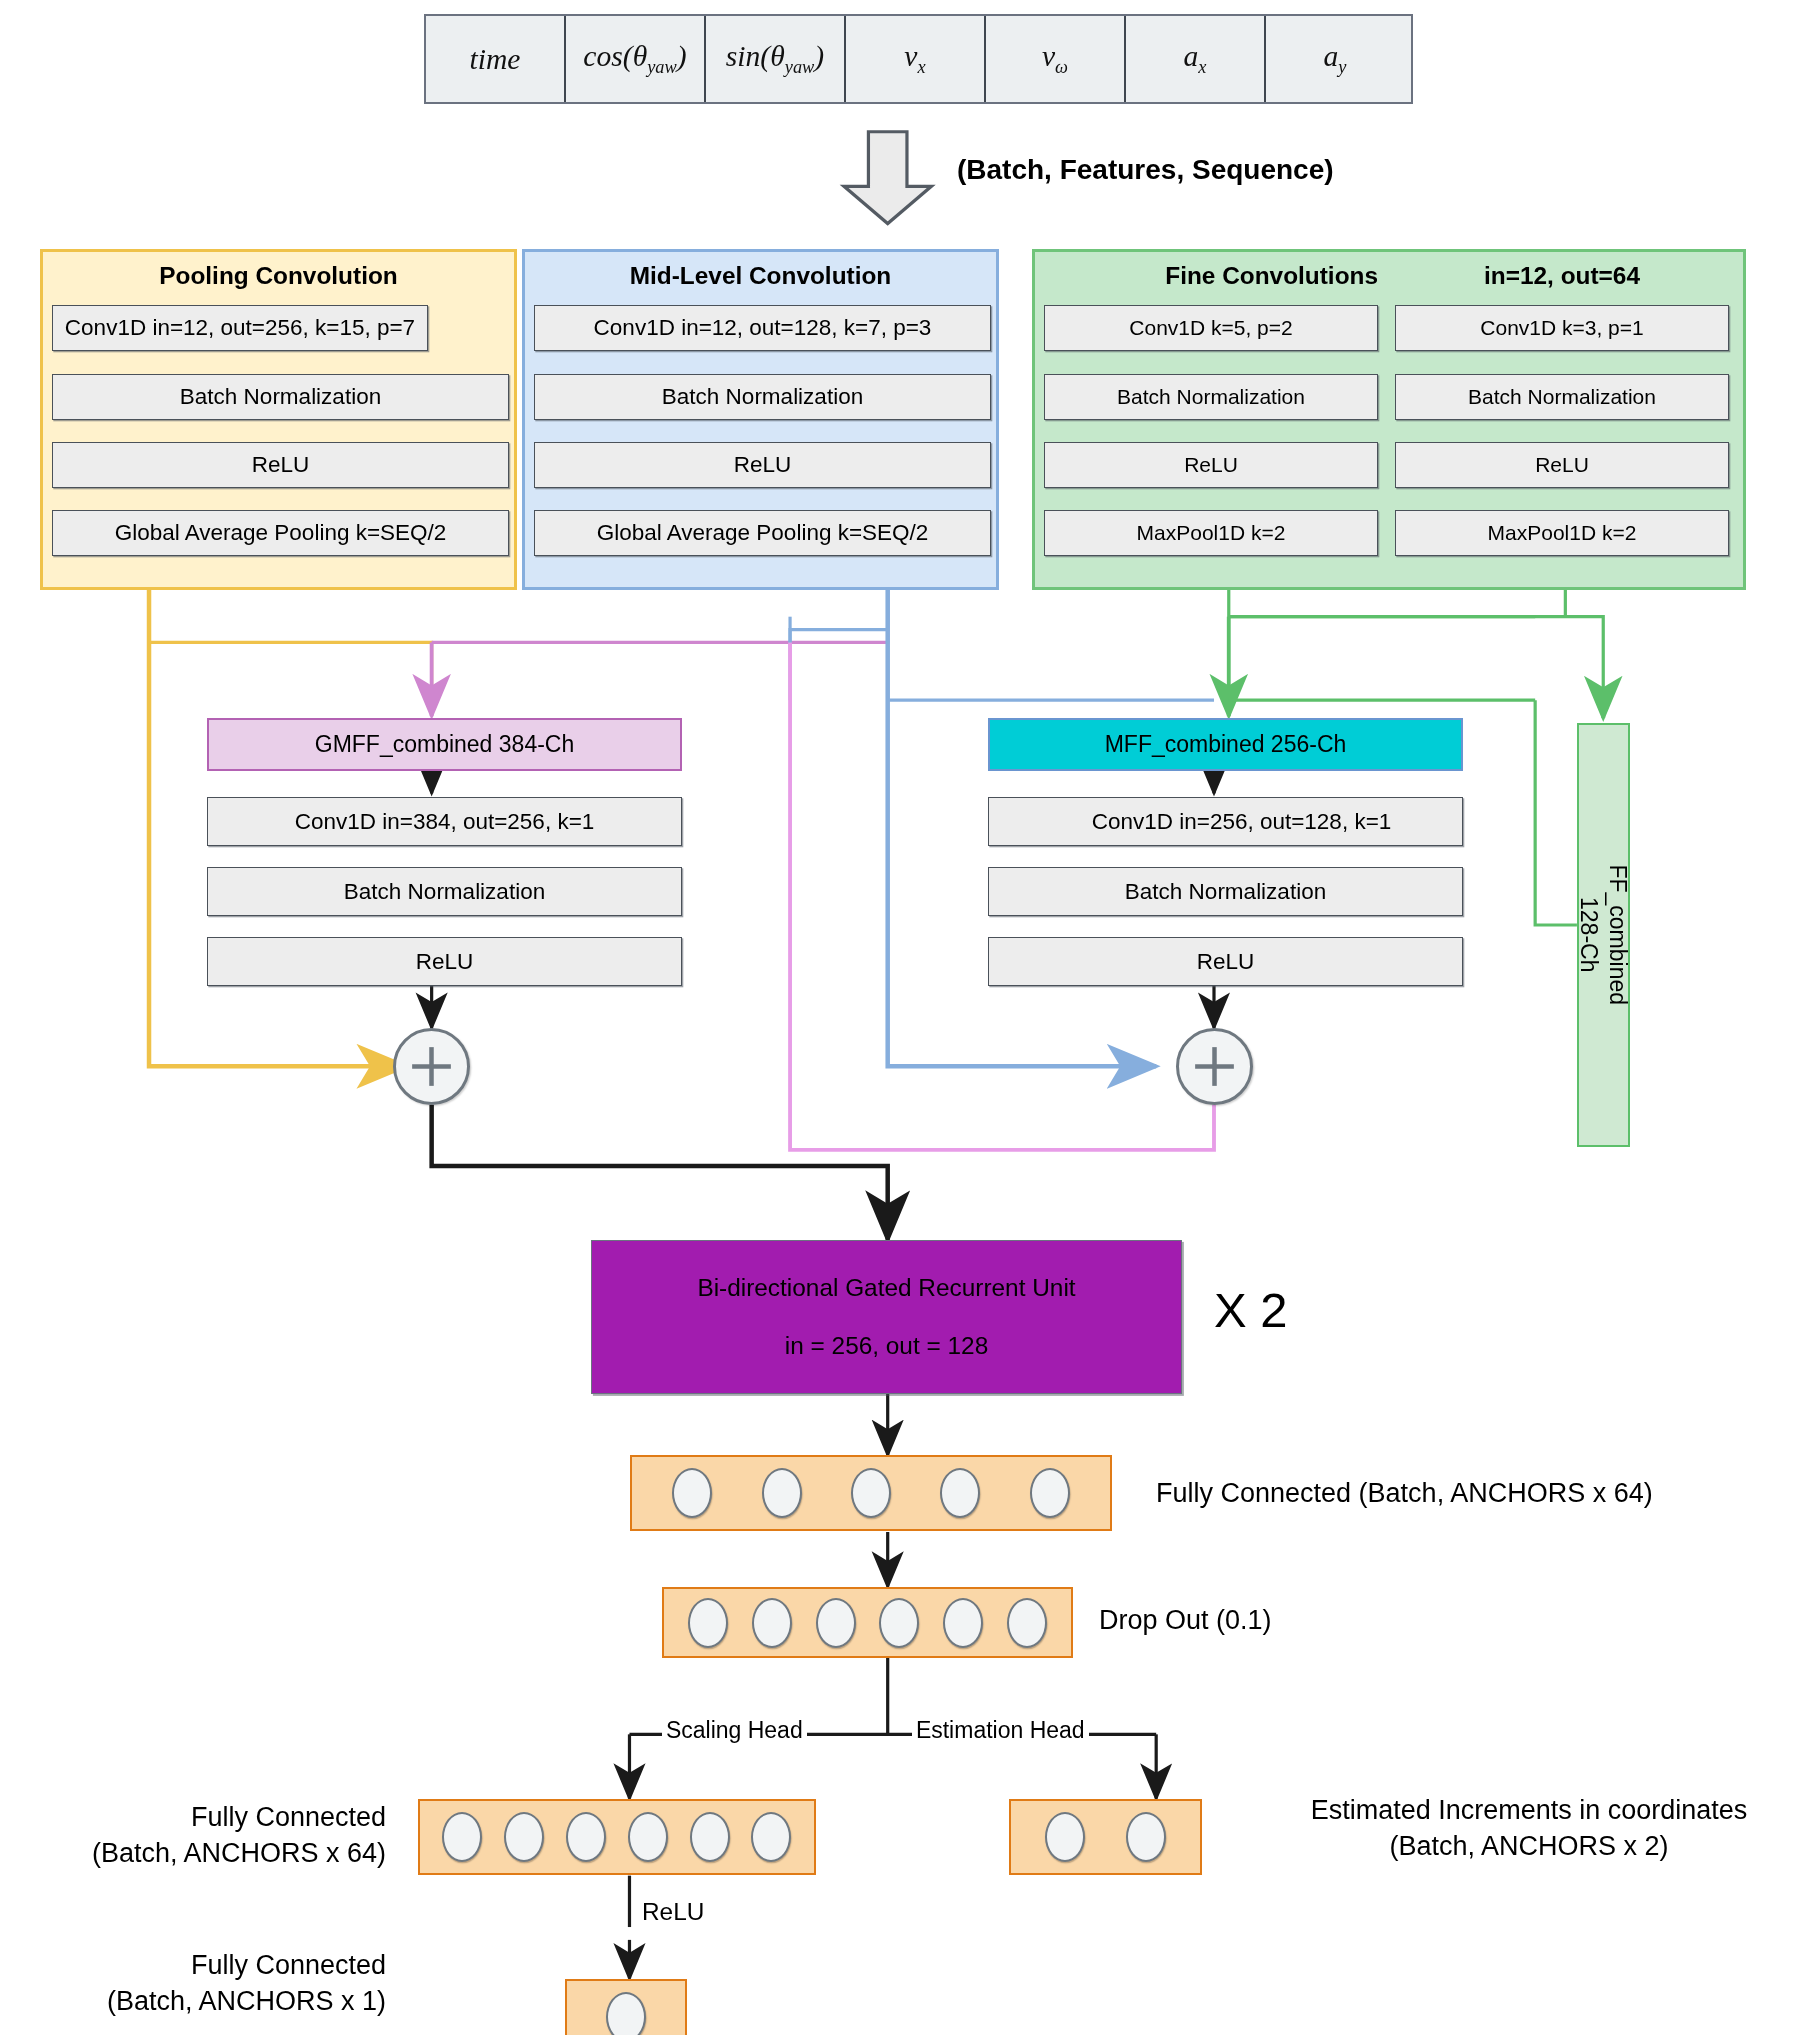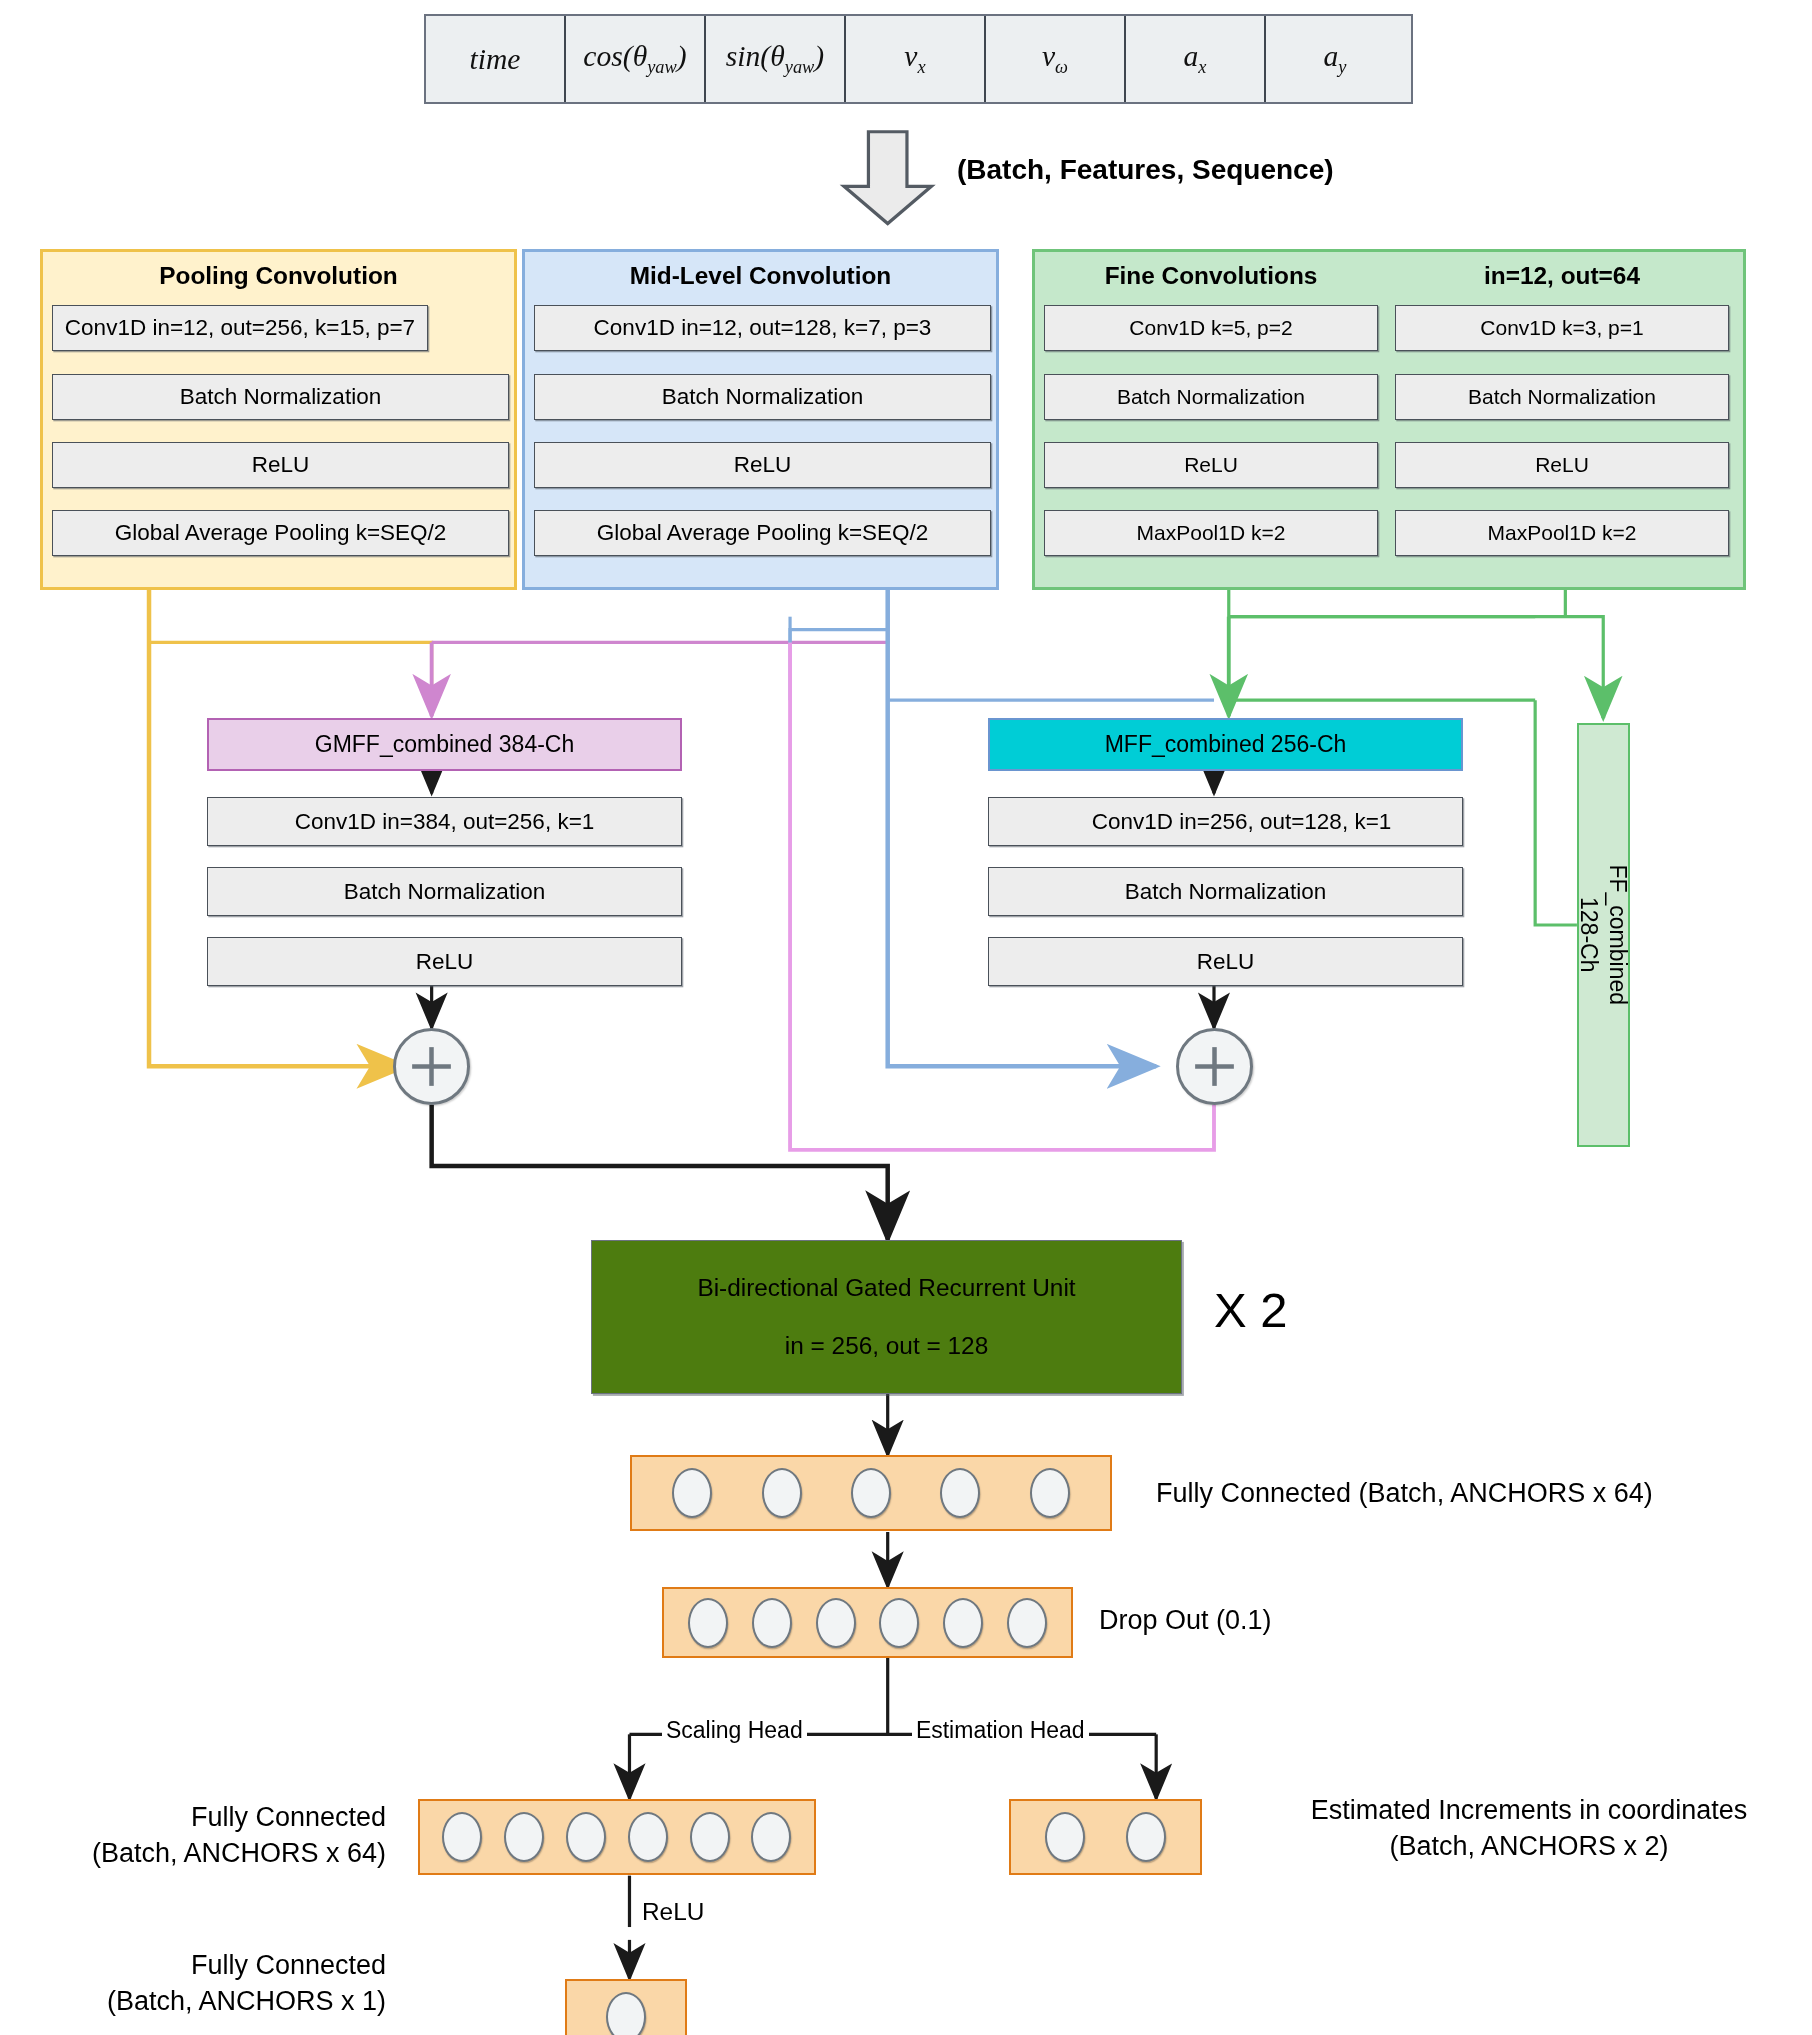--- a/index.html
+++ b/index.html
@@ -36,21 +36,21 @@
 
   
   .fbox{display:flex;align-items:center;justify-content:center;
     font-size:23px;color:#000000;white-space:nowrap;border-width:2.6px;border-style:solid;}
   .f-gmff{background:#e9cfe9;border-color:#b362b3;}
   .f-mff{background:#00cdd6;border-color:#6a95d0;}
   .f-ff{background:#cfe9d2;border-color:#5cbf6a;}
   .f-ff .vtxt{transform:rotate(90deg);white-space:nowrap;font-size:23px;line-height:1.25;text-align:center;}
 
   
-  .gru{background:#4d7c0f;border:1.9px solid #6b7280;
+  .gru{background:#a21caf;border:1.9px solid #6b7280;
     display:flex;flex-direction:column;align-items:center;justify-content:center;
     font-size:24.4px;color:#000;gap:29.6px;box-shadow:1.9px 1.9px 0 rgba(80,88,96,.5);}
   .x2{font-size:49px;color:#000;}
 
   
   .fc{background:#fad7a8;border:2.6px solid #e07b16;
     display:flex;align-items:center;justify-content:space-around;}
   .neuron{width:36px;height:46px;border-radius:50%;
     background:#f2f4f5;border:2.6px solid #6f7880;
     box-shadow:0.6px 1.3px 1.3px rgba(0,0,0,.25);}
@@ -165,21 +165,21 @@
 
   <div class="abs group grp-blue" style="left:522px;top:249px;width:477px;height:341px;">
     <div class="group-title" style="top:10.3px;">Mid-Level Convolution</div>
     <div class="abs lbox" style="left:9px;top:53px;width:457px;height:46px;">Conv1D    in=12, out=128, k=7, p=3</div>
     <div class="abs lbox" style="left:9px;top:122px;width:457px;height:46px;">Batch Normalization</div>
     <div class="abs lbox" style="left:9px;top:190px;width:457px;height:46px;">ReLU</div>
     <div class="abs lbox" style="left:9px;top:258px;width:457px;height:46px;">Global Average Pooling    k=SEQ/2</div>
   </div>
 
   <div class="abs group grp-green" style="left:1032px;top:249px;width:714px;height:341px;">
-    <div class="abs" style="left:9px;top:10.3px;width:334px;text-align:center;font-size:24.4px;font-weight:bold;">Fine Convolutions</div>
+    <div class="abs" style="left:9px;top:10.3px;width:334px;text-align:right;font-size:24.4px;font-weight:bold;">Fine Convolutions</div>
     <div class="abs" style="left:360px;top:10.3px;width:334px;text-align:center;font-size:24.4px;font-weight:bold;">in=12, out=64</div>
 
     <div class="abs lbox tight" style="left:9px;top:53px;width:334px;height:46px;">Conv1D  k=5, p=2</div>
     <div class="abs lbox tight" style="left:9px;top:122px;width:334px;height:46px;">Batch Normalization</div>
     <div class="abs lbox tight" style="left:9px;top:190px;width:334px;height:46px;">ReLU</div>
     <div class="abs lbox tight" style="left:9px;top:258px;width:334px;height:46px;">MaxPool1D  k=2</div>
 
     <div class="abs lbox tight" style="left:360px;top:53px;width:334px;height:46px;">Conv1D  k=3, p=1</div>
     <div class="abs lbox tight" style="left:360px;top:122px;width:334px;height:46px;">Batch Normalization</div>
     <div class="abs lbox tight" style="left:360px;top:190px;width:334px;height:46px;">ReLU</div>

